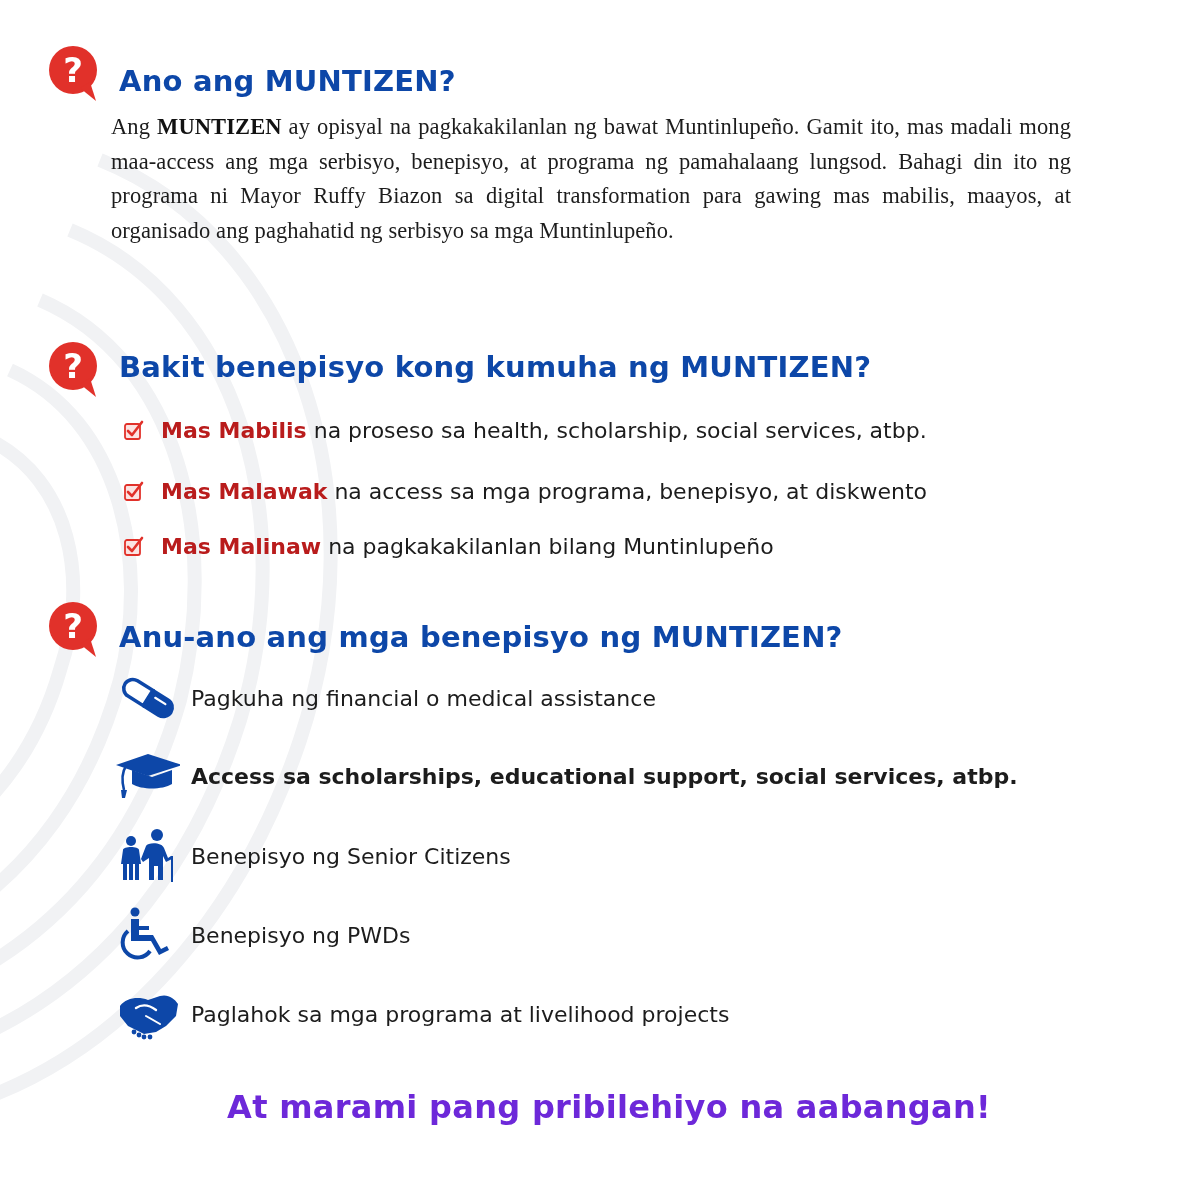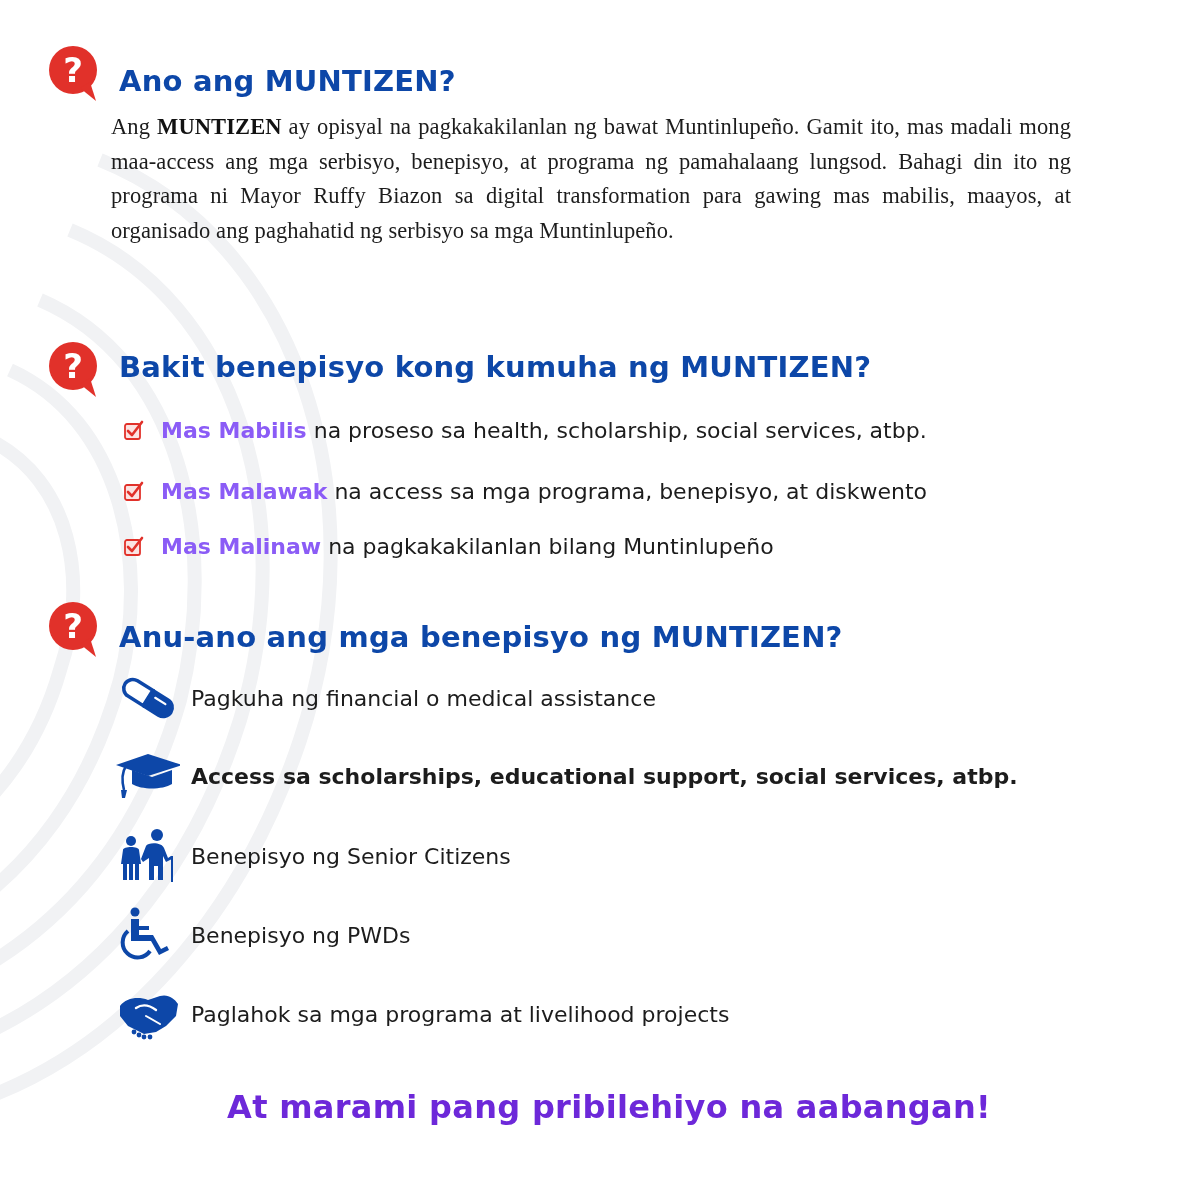--- a/index.html
+++ b/index.html
@@ -76,21 +76,21 @@
       color: #1c1c1c;
     }
     .check-icon {
       width: 22px;
       height: 22px;
       margin-right: 16px;
       flex: none;
     }
     .reason-item b {
       font-weight: bold;
-      color: #8b5cf6;
+      color: #b91c1c;
     }
     .benefit-item {
       position: absolute;
       left: 116px;
       height: 60px;
       display: flex;
       align-items: center;
       white-space: nowrap;
       font-family: "DejaVu Sans", sans-serif;
       font-size: 22px;

